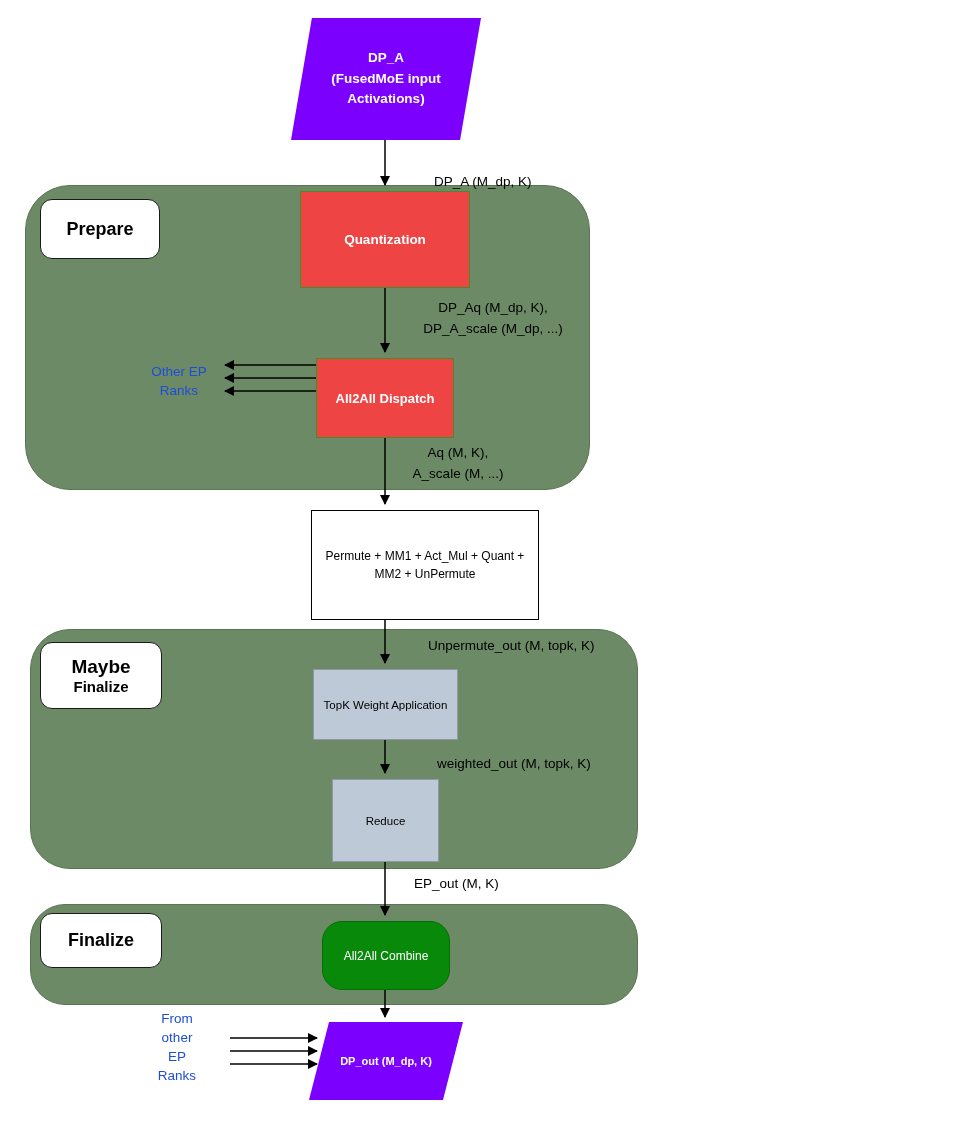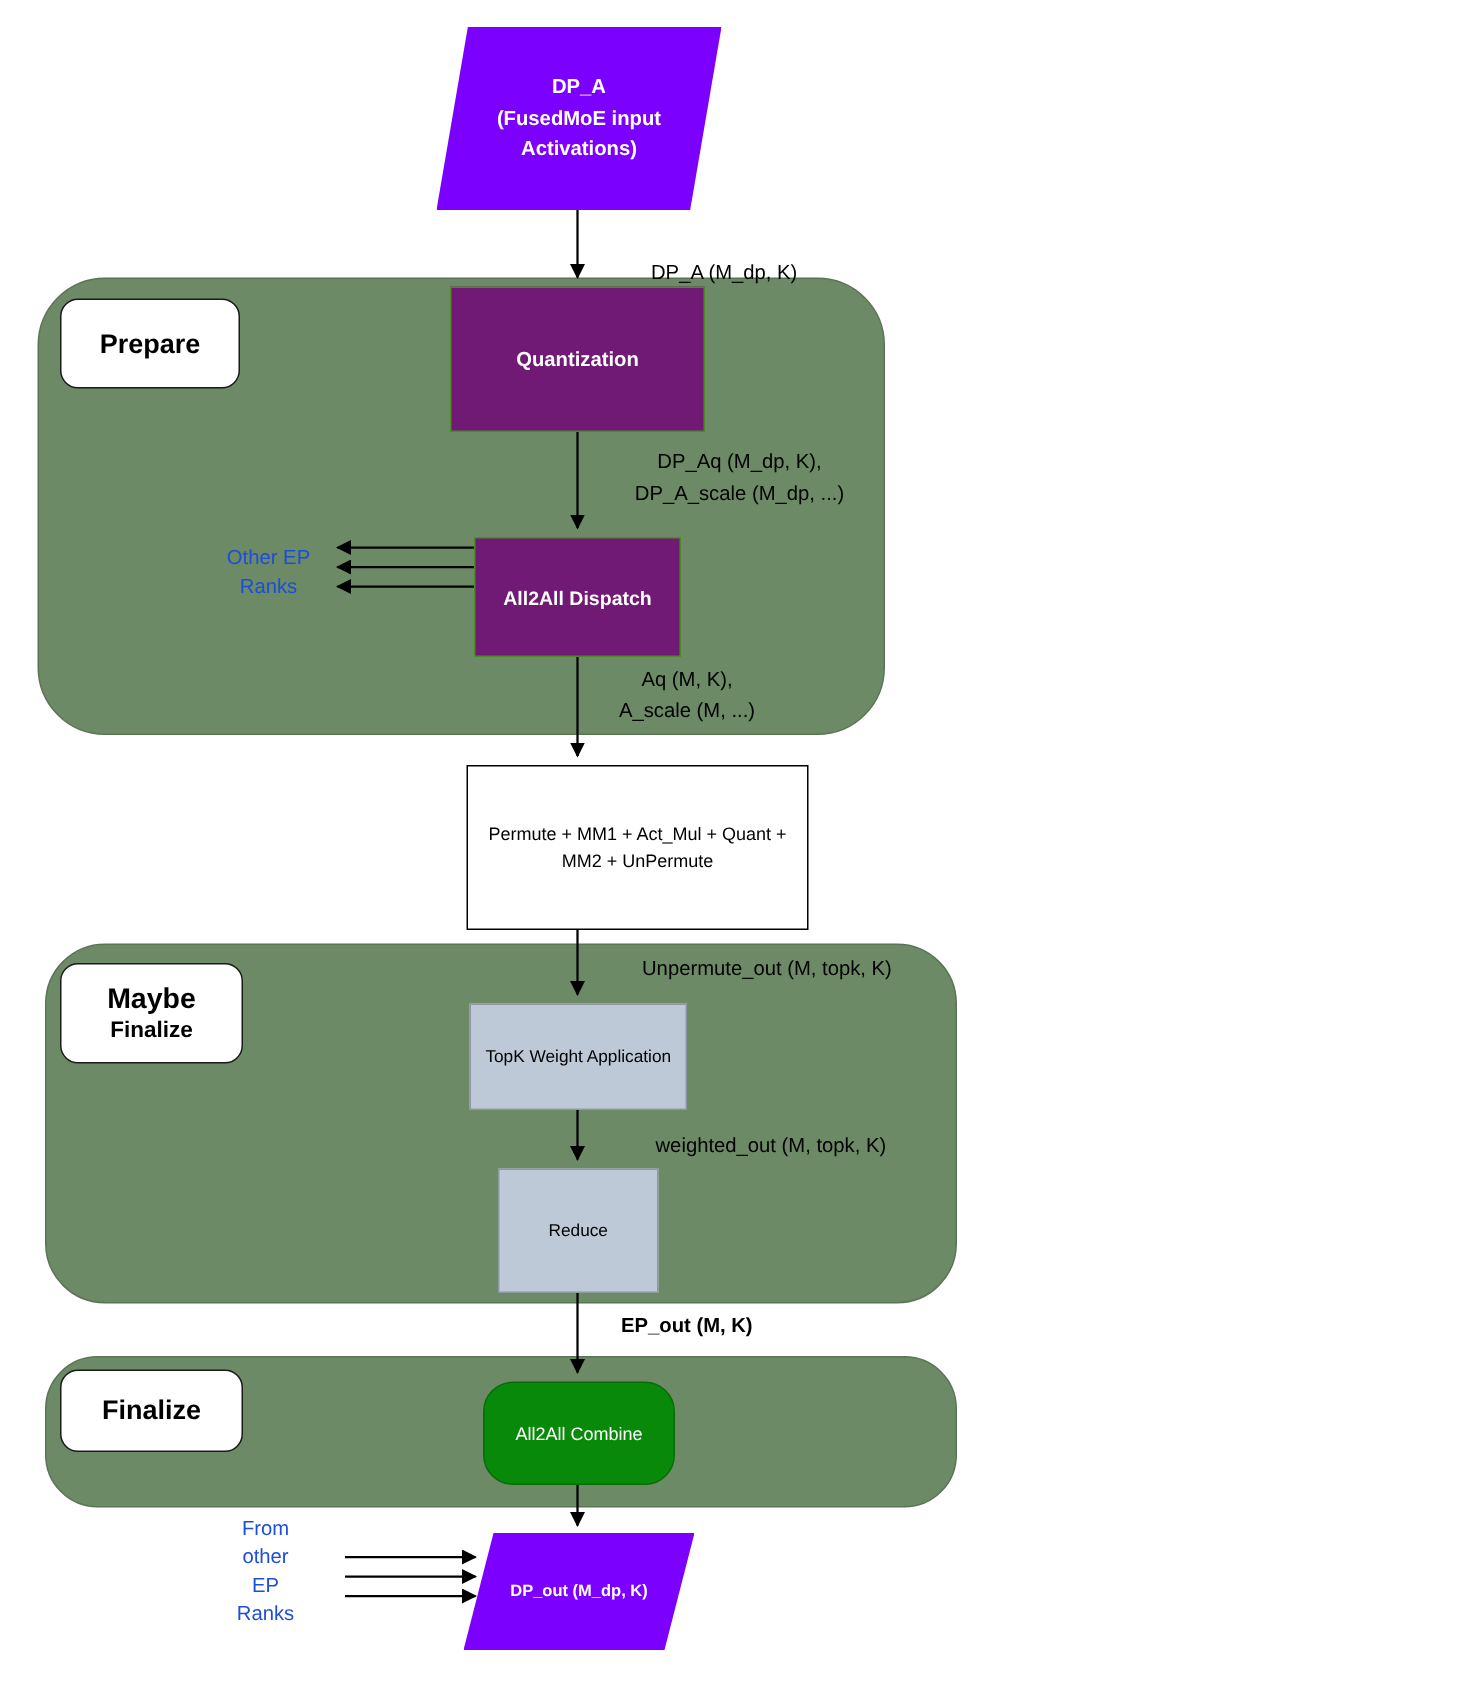--- a/index.html
+++ b/index.html
@@ -14,21 +14,21 @@
   .round-label {
     background: #ffffff; border: 1px solid #1a1a1a; border-radius: 12px;
     display: flex; flex-direction: column; align-items: center; justify-content: center;
     font-weight: bold;
   }
 
   .parallelogram { background: #7C00FE; color: #ffffff; font-weight: bold; }
   .io-in  { clip-path: polygon(11% 0, 100% 0, 89% 100%, 0 100%); font-size: 13.5px; line-height: 1.55; }
   .io-out { clip-path: polygon(13% 0, 100% 0, 87% 100%, 0 100%); font-size: 11px; }
 
-  .green-node { background: #701a75; border: 1px solid #4a8c24; color: #ffffff; font-weight: bold; font-size: 13.5px; }
+  .green-node { background: #ef4444; border: 1px solid #4a8c24; color: #ffffff; font-weight: bold; font-size: 13.5px; }
   .darkgreen-node { background: #098909; border: 1px solid #076d07; color: #ffffff; font-size: 12px; }
   .blue-node { background: #BDC9D6; border: 1px solid #8d99a5; color: #000; font-size: 11.5px; }
   .white-node { background: #ffffff; border: 1px solid #000; color: #000; font-size: 12px; line-height: 1.5; }
 
   .edge-label { font-size: 13.5px; color: #000; line-height: 1.55; }
   .side-label { font-size: 13.5px; color: #1d4ed8; text-align: center; line-height: 1.4; }
 
   .big-title { font-size: 21px; font-weight: bold; white-space: nowrap; }
 
   #arrows { position: absolute; left: 0; top: 0; width: 971px; height: 1121px; pointer-events: none; }
@@ -82,21 +82,21 @@
   <div class="abs edge-label preline" style="left:398px; top:298px; width:190px; text-align:center;">DP_Aq (M_dp, K),
 DP_A_scale (M_dp, ...)</div>
 
   <div class="abs edge-label preline" style="left:393px; top:443px; width:130px; text-align:center;">Aq (M, K),
 A_scale (M, ...)</div>
 
   <div class="abs edge-label" style="left:428px; top:636px;">Unpermute_out (M, topk, K)</div>
 
   <div class="abs edge-label" style="left:437px; top:754px;">weighted_out (M, topk, K)</div>
 
-  <div class="abs edge-label" style="left:414px; top:874px;font-weight:bold;">EP_out (M, K)</div>
+  <div class="abs edge-label" style="left:414px; top:874px;">EP_out (M, K)</div>
 
   <div class="abs side-label preline" style="left:136px; top:363px; width:86px;">Other EP
 Ranks</div>
 
   <div class="abs side-label preline" style="left:146px; top:1010px; width:62px;">From
 other
 EP
 Ranks</div>
 
   <svg id="arrows" viewBox="0 0 971 1121" xmlns="http://www.w3.org/2000/svg">

